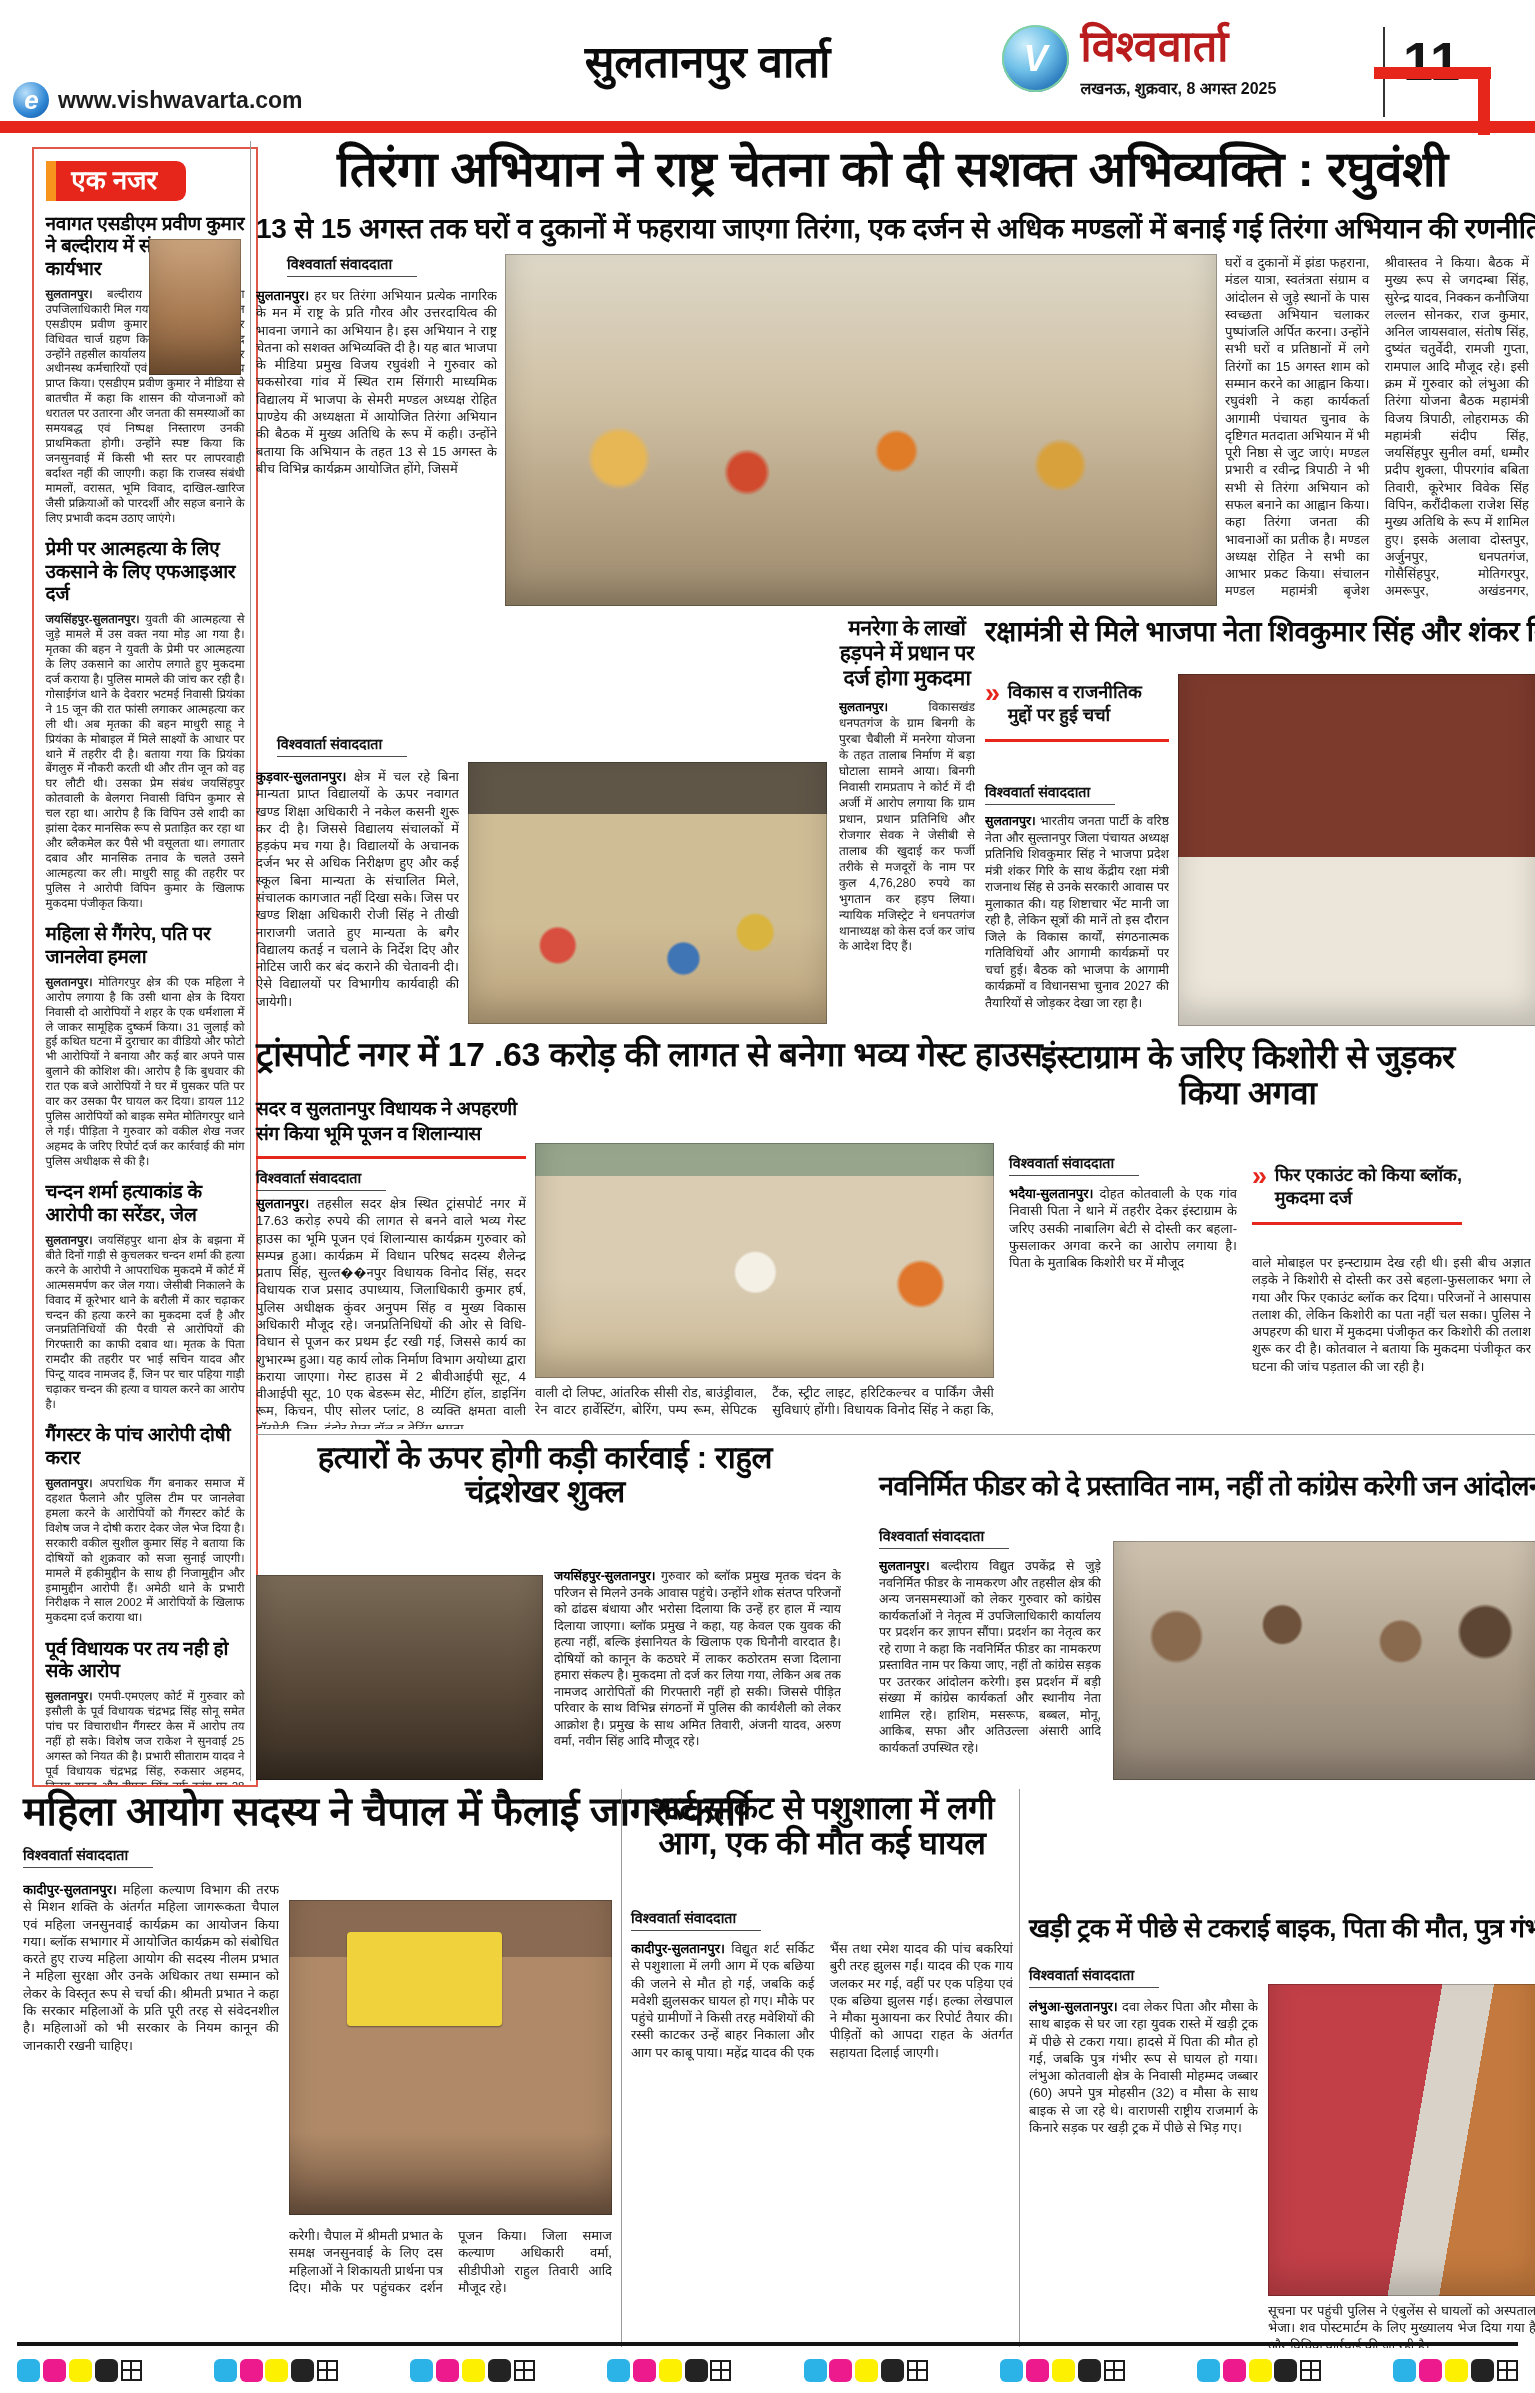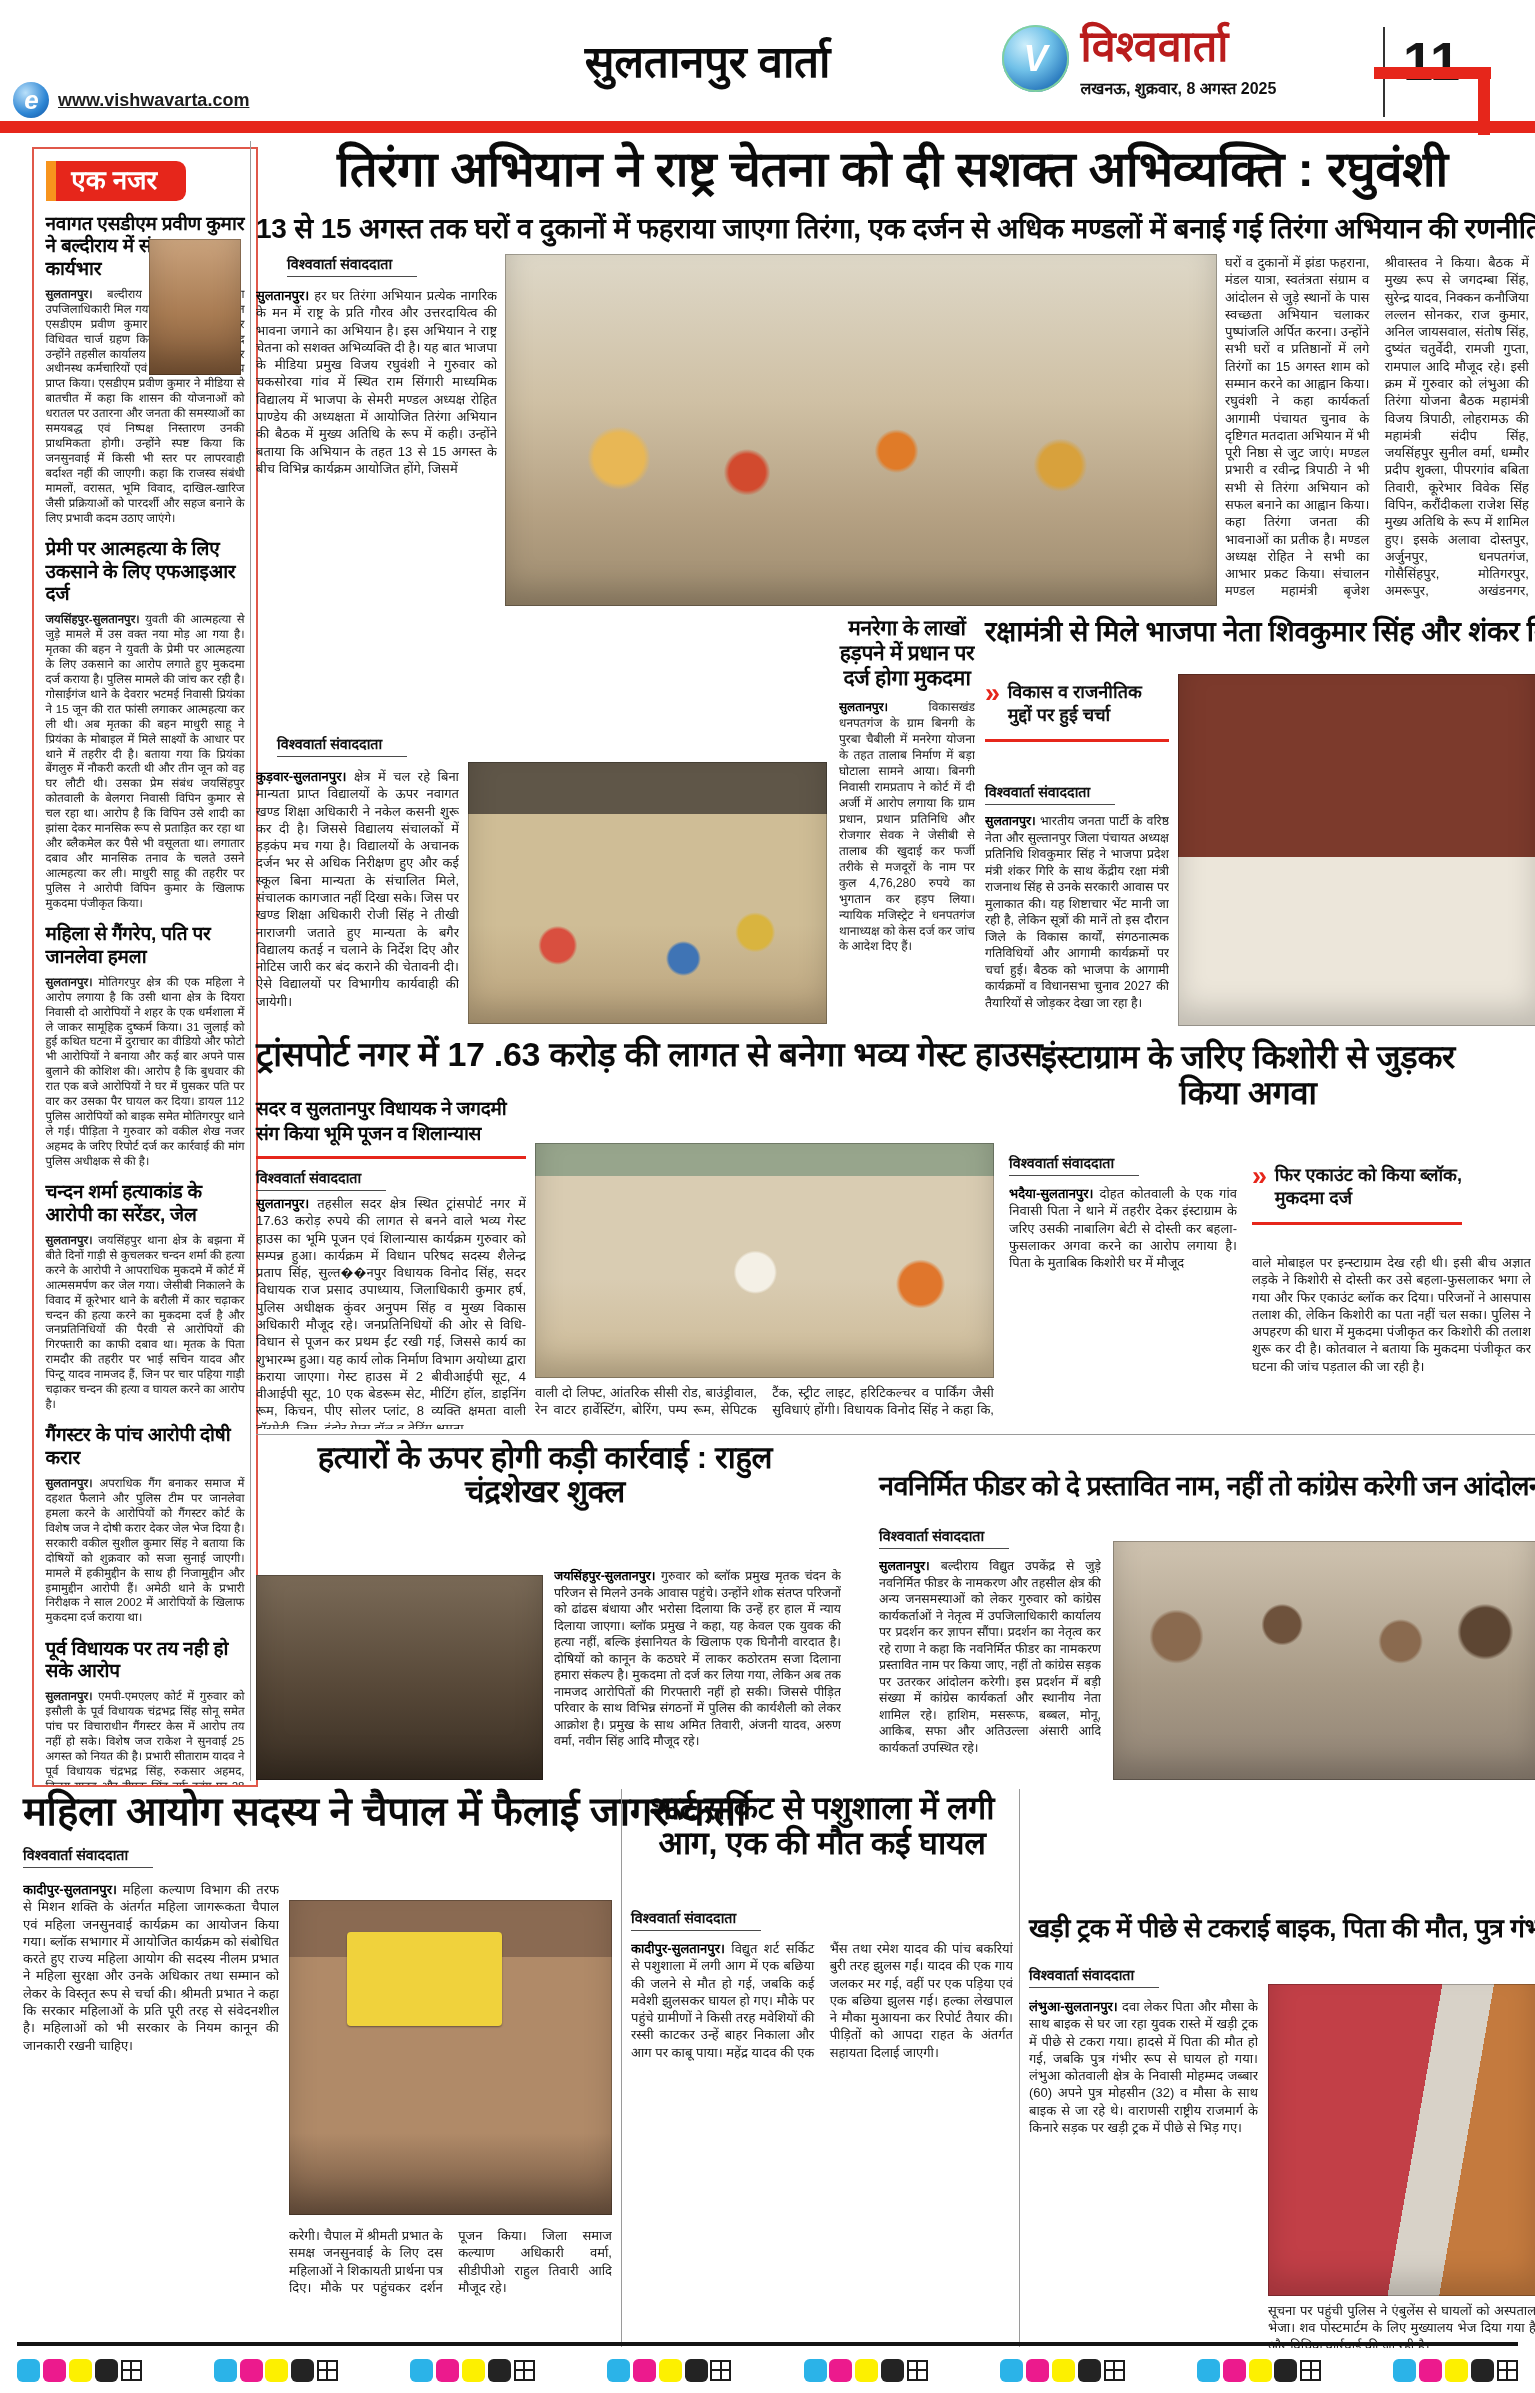--- a/index.html
+++ b/index.html
@@ -17,21 +17,21 @@
   .kicker{display:flex;gap:7.6px;font-weight:bold;font-size:18px;line-height:1.3;color:#101010;}
   .kicker .q{color:var(--accent,#e6261b);font-size:27px;line-height:.9;}
   .redrule{height:2.9px;background:var(--accent,#e6261b);}
   .vrule{width:1.4px;background:#9a9a9a;}
   .hrule{height:1.4px;background:#9a9a9a;}
   
   .e-icon{display:inline-flex;width:36px;height:36px;border-radius:50%;
           background:radial-gradient(circle at 35% 30%,#b9e0fa,#2e86d4 60%,#0f4f9e);
           color:#fff;font-weight:bold;font-style:italic;font-size:26px;
           align-items:center;justify-content:center;margin-right:8.6px;}
-  .url-text{font-size:18px;font-weight:bold;color:#1d1d1d;text-decoration:underline;}
+  .url-text{font-size:23px;font-weight:bold;color:#1d1d1d;}
   .globe{width:67px;height:67px;border-radius:50%;flex:none;
          background:radial-gradient(circle at 35% 30%,#cdeefb,#6fc0e8 40%,#2f7fc1 72%,#1c5a94);
          color:#fff;display:flex;align-items:center;justify-content:center;
          font-weight:bold;font-size:36px;font-style:italic;
          box-shadow:inset 0 0 0 1.9px #7fd0a0;}
   .brand-name{font-size:43px;font-weight:bold;color:#b91c1c;line-height:1;}
   .brand-date{font-size:16px;font-weight:bold;color:#111;margin-top:8.6px;text-align:center;}
   .pagenum{font-size:54px;font-weight:bold;color:#161616;line-height:1;}
   .redblock{background:var(--accent,#e6261b);}
   
@@ -183,21 +183,21 @@
   <div class="abs" style="left:985px;top:782px;">
     <span class="byline">विश्ववार्ता संवाददाता</span>
   </div>
   <div class="abs clip" style="left:985px;top:813px;width:184px;height:214px;">
     <p class="bt" style="font-size:12.4px;"><b>सुलतानपुर।</b> <span>भारतीय जनता पार्टी के वरिष्ठ नेता और सुल्तानपुर जिला पंचायत अध्यक्ष प्रतिनिधि शिवकुमार सिंह ने भाजपा प्रदेश मंत्री शंकर गिरि के साथ केंद्रीय रक्षा मंत्री राजनाथ सिंह से उनके सरकारी आवास पर मुलाकात की। यह शिष्टाचार भेंट मानी जा रही है, लेकिन सूत्रों की मानें तो इस दौरान जिले के विकास कार्यों, संगठनात्मक गतिविधियों और आगामी कार्यक्रमों पर चर्चा हुई। बैठक को भाजपा के आगामी कार्यक्रमों व विधानसभा चुनाव 2027 की तैयारियों से जोड़कर देखा जा रहा है।</span></p>
   </div>
   <div class="abs photo ph-minister" style="left:1178px;top:674px;width:358px;height:352px;"></div>
 
   <div class="abs hl center nowrap" style="left:256px;top:1036px;width:738px;font-size:34px;">ट्रांसपोर्ट नगर में 17 .63 करोड़ की लागत से बनेगा भव्य गेस्ट हाउस</div>
   <div class="abs" style="left:256px;top:1097px;width:270px;">
-    <div class="hl" style="font-size:19px;line-height:1.3;">सदर व सुलतानपुर विधायक ने जगदमी संग किया भूमि पूजन व शिलान्यास</div>
+    <div class="hl" style="font-size:19px;line-height:1.3;">सदर व सुलतानपुर विधायक ने अपहरणी संग किया भूमि पूजन व शिलान्यास</div>
     <div class="redrule" style="margin-top:9.6px;"></div>
     <div style="margin-top:9.6px;"><span class="byline">विश्ववार्ता संवाददाता</span></div>
   </div>
   <div class="abs clip" style="left:256px;top:1195px;width:270px;height:234px;">
     <p class="bt"><b>सुलतानपुर।</b> <span>तहसील सदर क्षेत्र स्थित ट्रांसपोर्ट नगर में 17.63 करोड़ रुपये की लागत से बनने वाले भव्य गेस्ट हाउस का भूमि पूजन एवं शिलान्यास कार्यक्रम गुरुवार को सम्पन्न हुआ। कार्यक्रम में विधान परिषद सदस्य शैलेन्द्र प्रताप सिंह, सुल्त��नपुर विधायक विनोद सिंह, सदर विधायक राज प्रसाद उपाध्याय, जिलाधिकारी कुमार हर्ष, पुलिस अधीक्षक कुंवर अनुपम सिंह व मुख्य विकास अधिकारी मौजूद रहे। जनप्रतिनिधियों की ओर से विधि-विधान से पूजन कर प्रथम ईंट रखी गई, जिससे कार्य का शुभारम्भ हुआ। यह कार्य लोक निर्माण विभाग अयोध्या द्वारा कराया जाएगा। गेस्ट हाउस में 2 बीवीआईपी सूट, 4 वीआईपी सूट, 10 एक बेडरूम सेट, मीटिंग हॉल, डाइनिंग रूम, किचन, पीए सोलर प्लांट, 8 व्यक्ति क्षमता वाली डॉरमेट्री, जिम, इंडोर गेम्स हॉल व वेटिंग क्षमता</span></p>
   </div>
   <div class="abs photo ph-pujan" style="left:535px;top:1143px;width:459px;height:235px;"></div>
   <div class="abs clip cols2" style="left:535px;top:1384px;width:459px;height:45px;">
     <p class="bt">वाली दो लिफ्ट, आंतरिक सीसी रोड, बाउंड्रीवाल, रेन वाटर हार्वेस्टिंग, बोरिंग, पम्प रूम, सेपिटक टैंक, स्ट्रीट लाइट, हरिटिकल्चर व पार्किंग जैसी सुविधाएं होंगी। विधायक विनोद सिंह ने कहा कि, वह गेस्ट हाउस जिले की प्रगति का प्रतीक बनेगा और दिसंबर 2026 तक सीमा और गुणवत्ता के साथ पूर्ण कराया जाए। कार्यक्रम में लोक निर्माण विभाग के सभी अधिकारीगण उपस्थित रहे।</p>
   </div>

